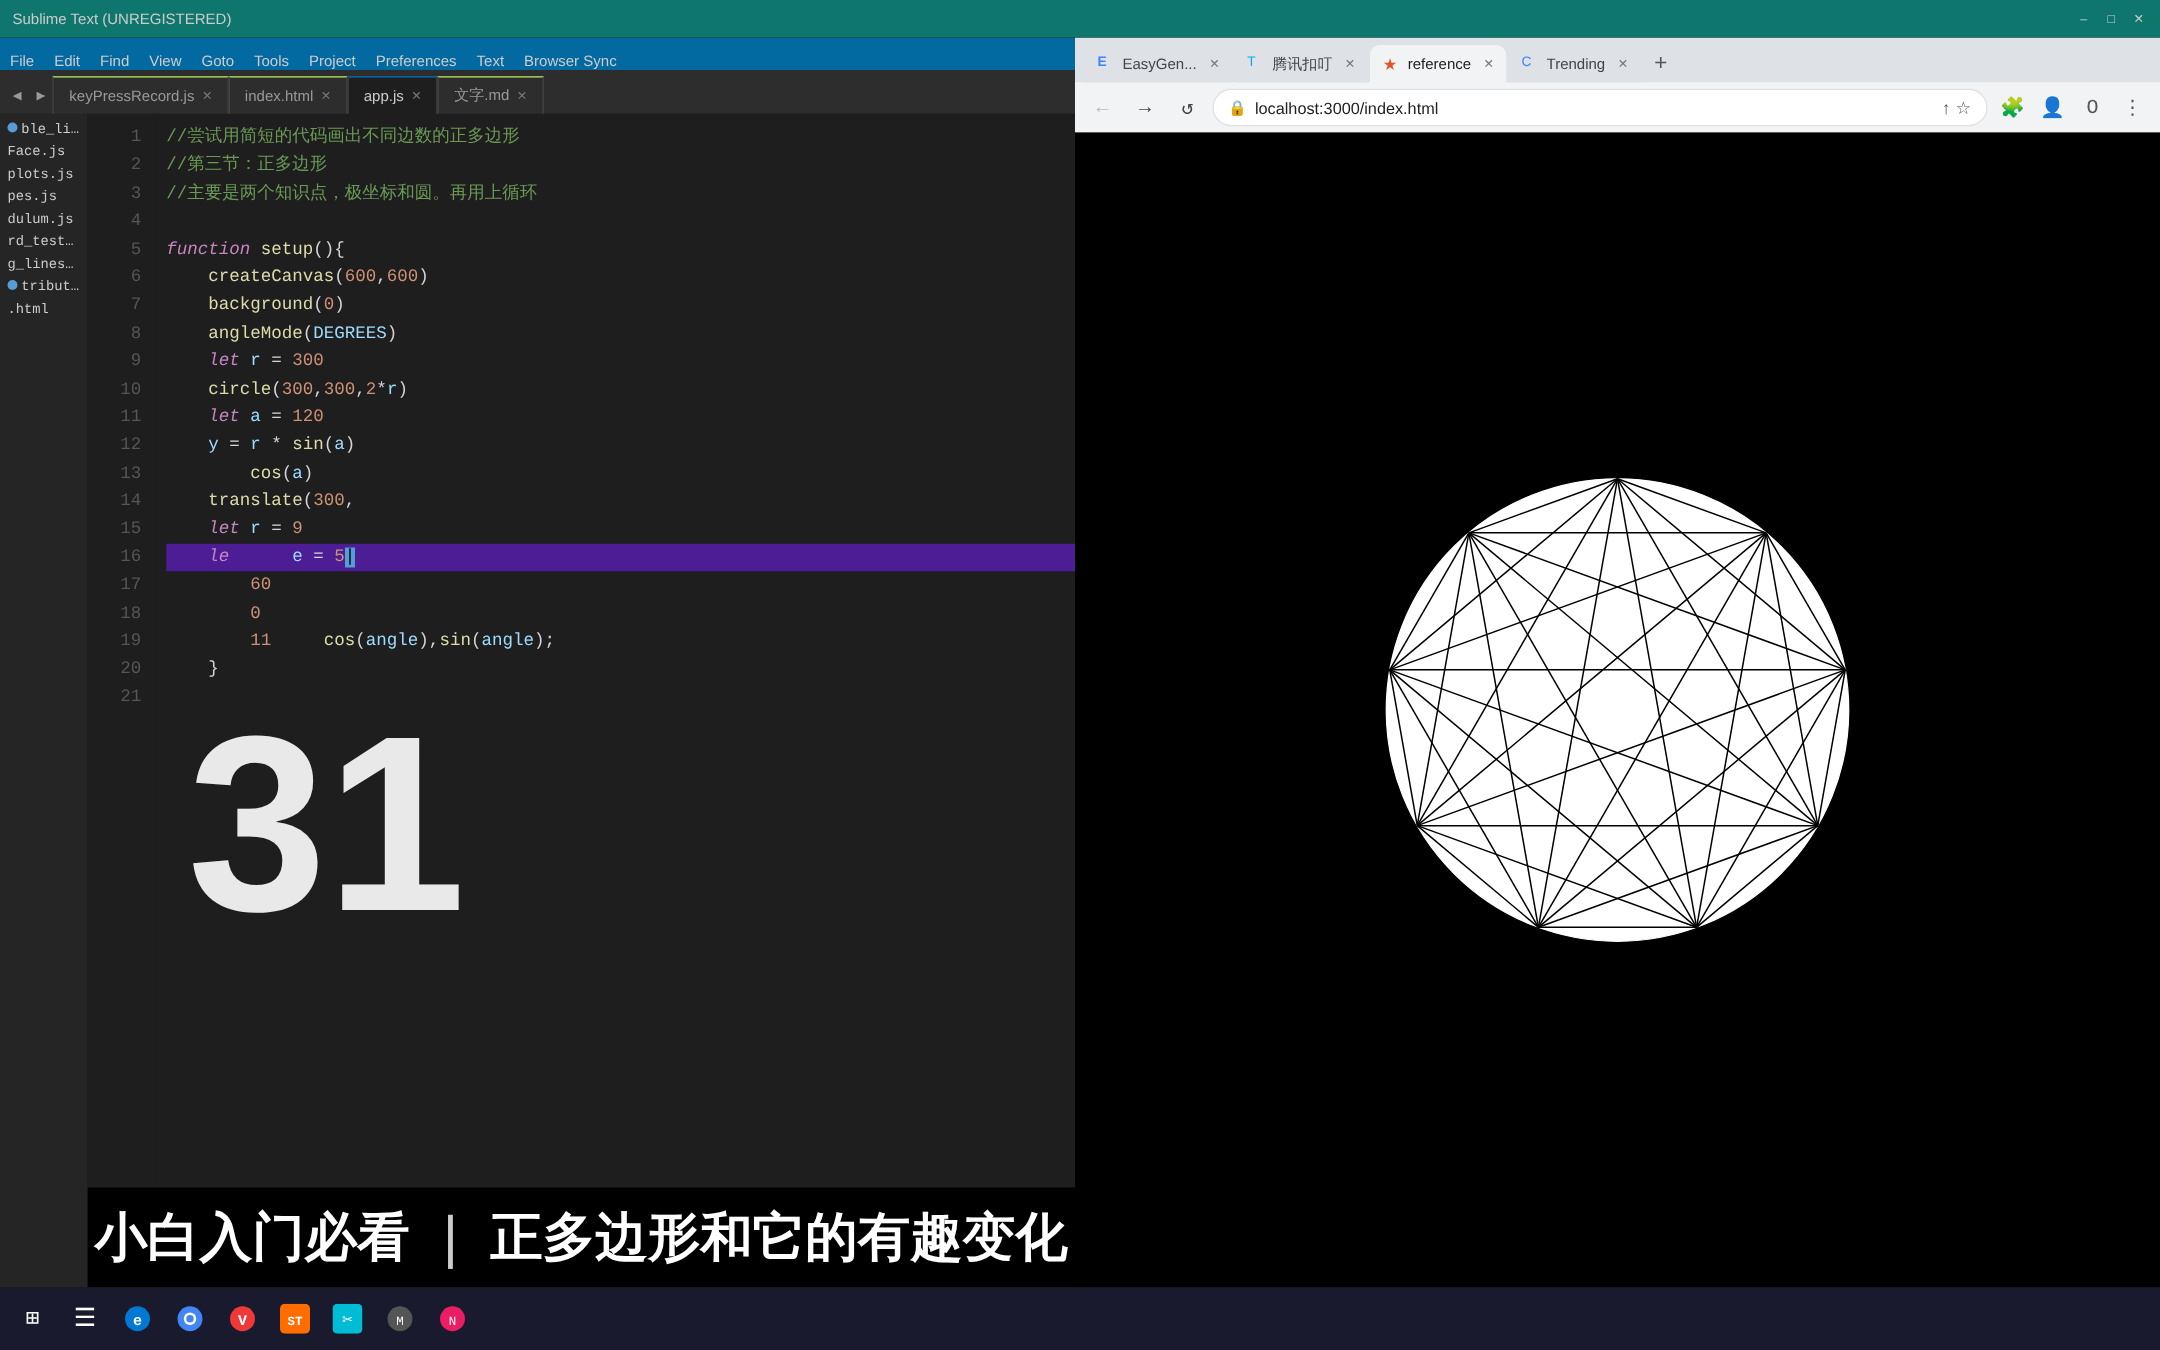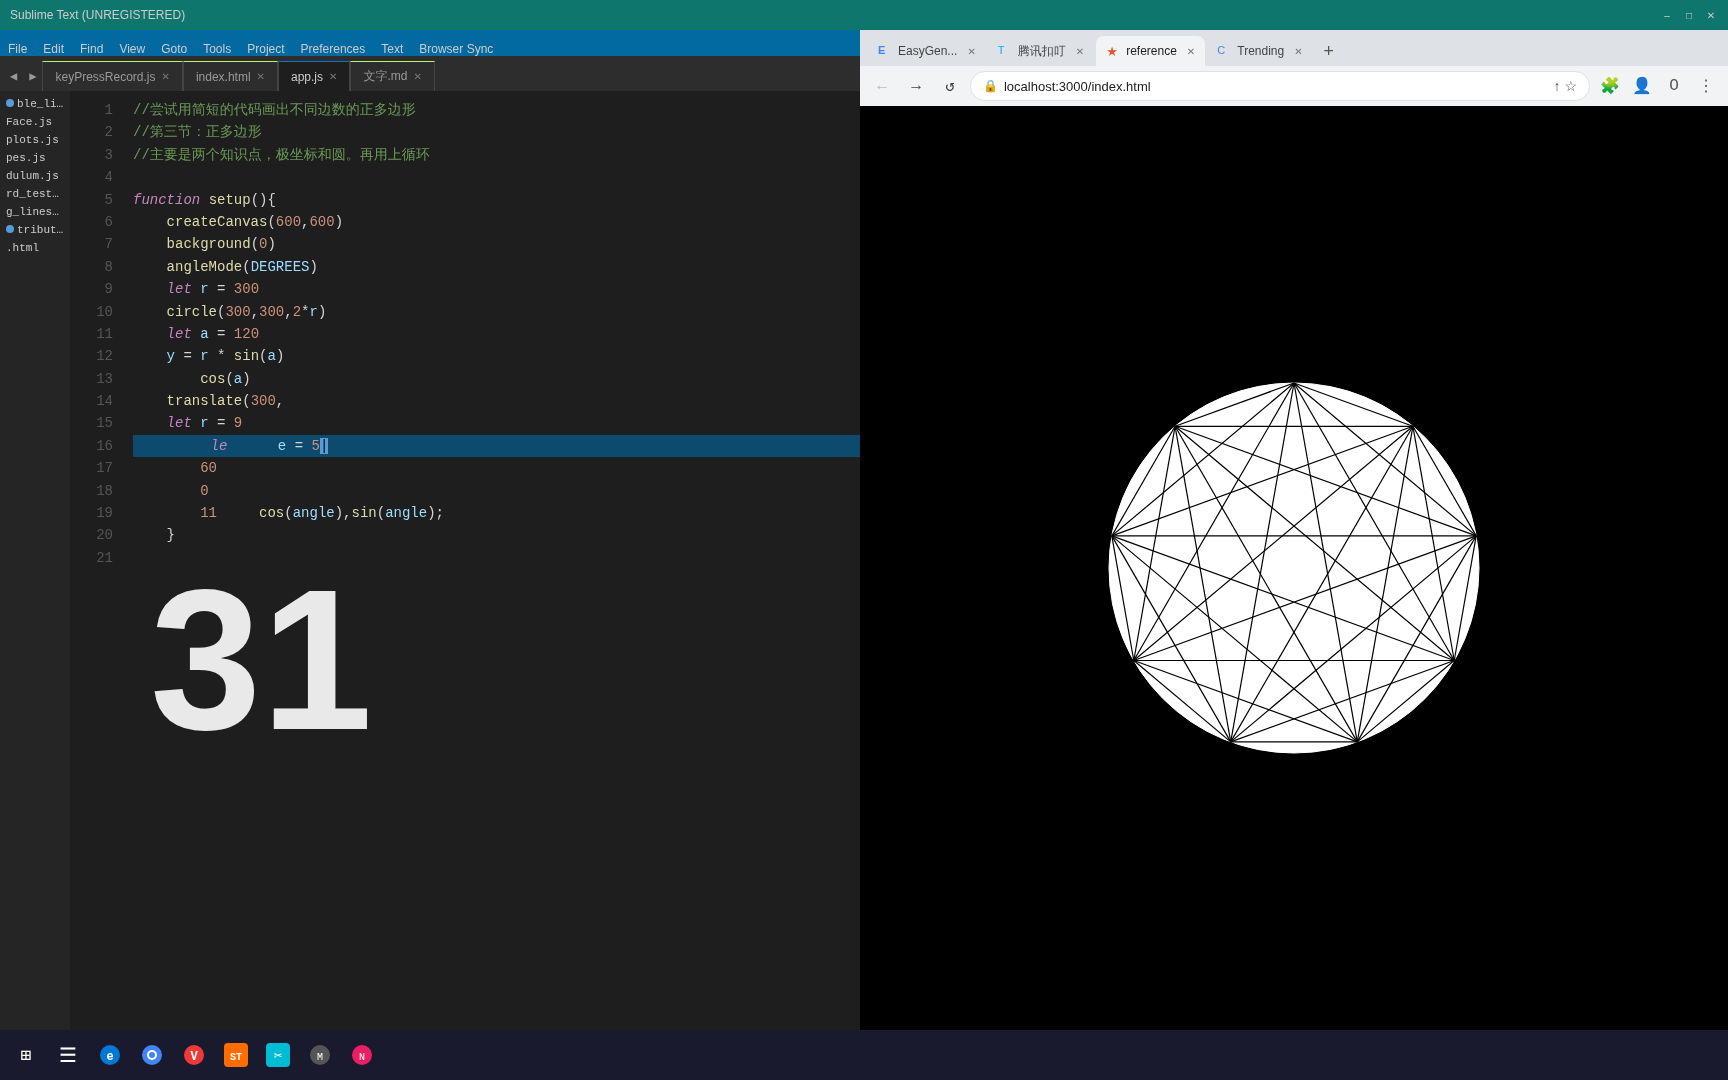--- a/index.html
+++ b/index.html
@@ -427,22 +427,21 @@
       display: flex;
       align-items: center;
       justify-content: center;
       font-size: 20px;
       border-radius: 4px;
       cursor: pointer;
     }
 
     
     .line-active {
-      background: #0c4a6e;
-      padding-left: 44px;
+      background: #4c1d95;
     }
   </style>
 </head>
 <body>
 
 <div id="titlebar">
   <span>Sublime Text (UNREGISTERED)</span>
   <div id="window-controls">
     <div class="win-btn">–</div>
     <div class="win-btn">□</div>
@@ -545,20 +544,27 @@
             <div class="code-line">        <span class="num">60</span></div>
             <div class="code-line">        <span class="num">0</span></div>
             <div class="code-line">        <span class="num">11</span>     <span class="fn">cos</span><span class="punc">(</span><span class="var">angle</span><span class="punc">)</span><span class="punc">,</span><span class="fn">sin</span><span class="punc">(</span><span class="var">angle</span><span class="punc">)</span><span class="punc">;</span></div>
             <div class="code-line">    <span class="punc">}</span></div>
             <div class="code-line"> </div>
           </div>
         </div>
 
         <div id="overlay-area">
           <div id="big-number">31</div>
+          <div id="subtitle-bar">
+            <span id="subtitle-text">
+              <span>小白入门必看</span>
+              <span class="subtitle-divider"> ｜ </span>
+              <span>正多边形和它的有趣变化</span>
+            </span>
+          </div>
         </div>
       </div>
     </div>
   </div>
 
   <div id="browser-area">
     <div id="browser-chrome">
       <div id="browser-tabbar">
         <div class="browser-tab">
           <span class="browser-tab-icon" style="color:#4285f4;font-weight:bold;font-size:11px;">E</span>

